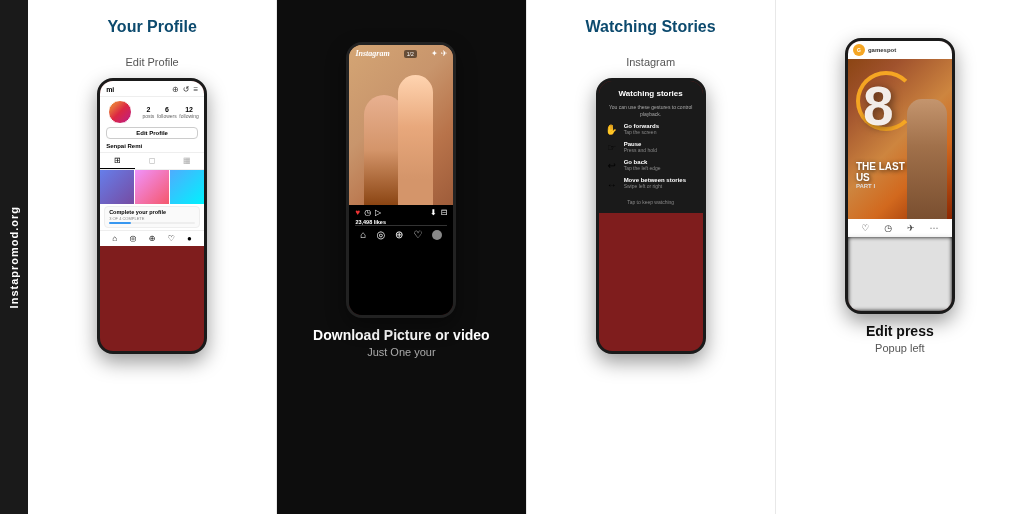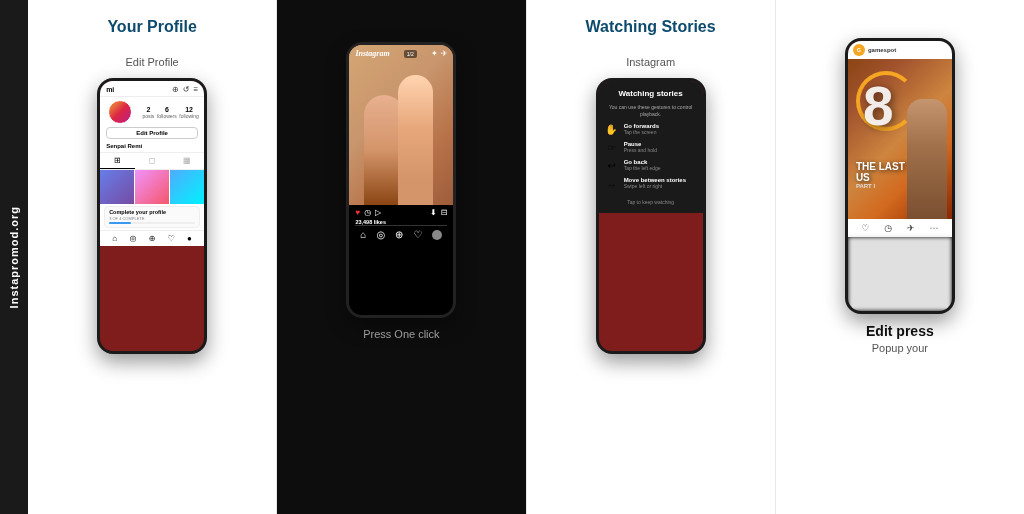--- a/index.html
+++ b/index.html
@@ -679,21 +679,22 @@
               <span class="nav-icon">⊕</span>
               <span class="nav-icon">♡</span>
               <span class="nav-icon" style="background:#888;border-radius:50%;width:10px;height:10px;display:inline-block;"></span>
             </div>
           </div>
         </div>
       </div>
     </div>
 
     <div class="feature-caption">
-      <div class="feature-caption-sub" style="color:#aaa;">Press One click</div>
+      <div class="feature-caption-main" style="color:#fff;">Download Picture or video</div>
+      <div class="feature-caption-sub" style="color:#aaa;">Just One your</div>
     </div>
   </div>
 
   <div class="feature-section">
     <div class="feature-title">Watching Stories</div>
     <div class="feature-subtitle">Instagram</div>
 
     <div class="phone-mockup phone-shadow">
       <div class="phone-screen">
         <div class="stories-screen">
@@ -771,17 +772,17 @@
             <span class="gs-action-icon">⋯</span>
           </div>
 
           <div style="flex:1;background:#e0e0e0;filter:blur(2px);"></div>
         </div>
       </div>
     </div>
 
     <div class="feature-caption">
       <div class="feature-caption-main">Edit press</div>
-      <div class="feature-caption-sub">Popup your</div>
+      <div class="feature-caption-sub">Popup left</div>
     </div>
   </div>
 
 </div>
 
 </body></html>

